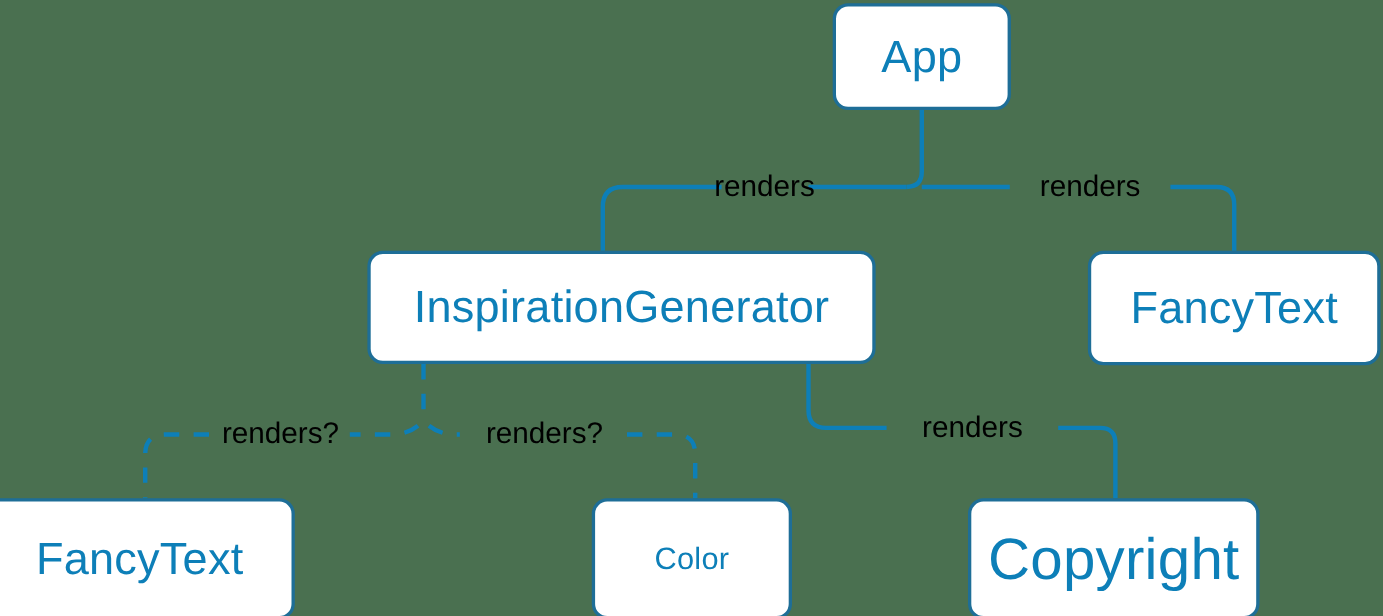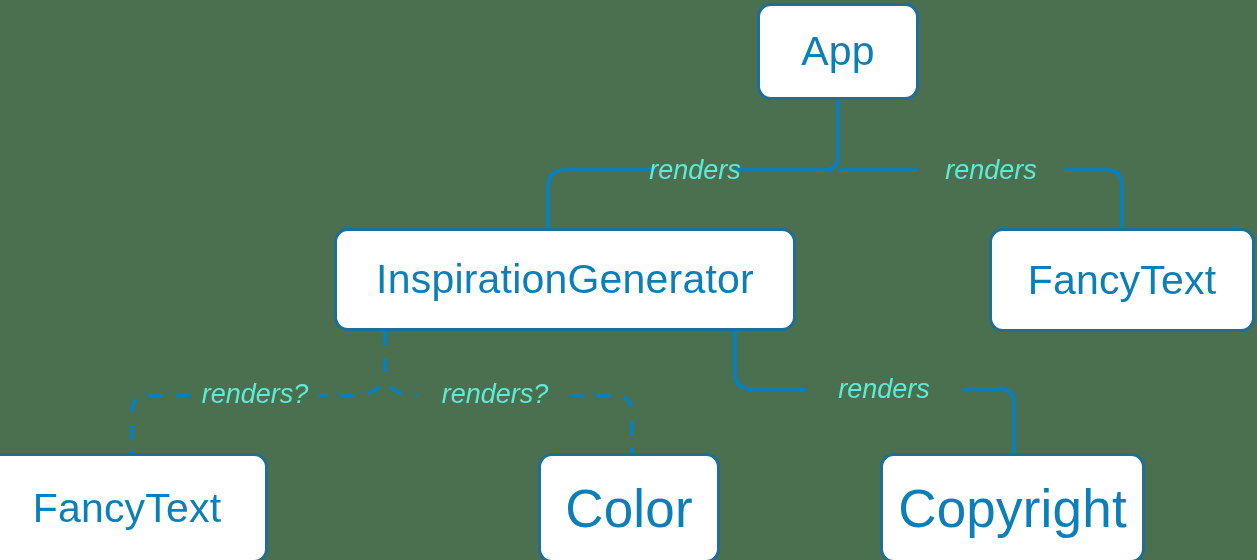--- a/index.html
+++ b/index.html
@@ -53,44 +53,43 @@
   #node-inspiration { left: 334px; top: 228px; width: 462px; height: 103px; }
   #node-inspiration .node-label { font-size: 41px; }
 
   #node-fancytext-right { left: 989px; top: 228px; width: 266px; height: 104px; }
   #node-fancytext-right .node-label { font-size: 41px; }
 
   #node-fancytext-bottom { left: -14px; top: 453px; width: 282px; height: 110px; }
   #node-fancytext-bottom .node-label { font-size: 41px; }
 
   #node-color      { left: 538px;  top: 453px; width: 182px; height: 110px; }
-  #node-color .node-label { font-size: 53px; }
+  #node-color .node-label { font-size: 28px; }
 
   #node-copyright  { left: 880px;  top: 453px; width: 265px; height: 110px; }
   #node-copyright .node-label { font-size: 53px; }
 
   .edge-path {
     fill: none;
     stroke: #0d7fb8;
     stroke-width: 4;
     stroke-linecap: butt;
   }
   .edge-path.dashed {
     stroke-dasharray: 14 13;
     stroke-linecap: butt;
   }
   .edge-label {
     position: absolute;
-    color: #5eead4;
+    color: #000000;
     font-size: 27px;
     font-family: "Liberation Sans", sans-serif;
     white-space: nowrap;
     transform: translate(-50%, -50%);
     line-height: 1;
-    font-style: italic;
   }
 </style>
 </head>
 <body>
 
 <div id="diagram-root">
 
   <svg class="edge-layer" width="1257" height="560" viewBox="0 0 1257 560">
 
     <path class="edge-path" d="M 838 100 L 838 156 Q 838 170 824 170"></path>

